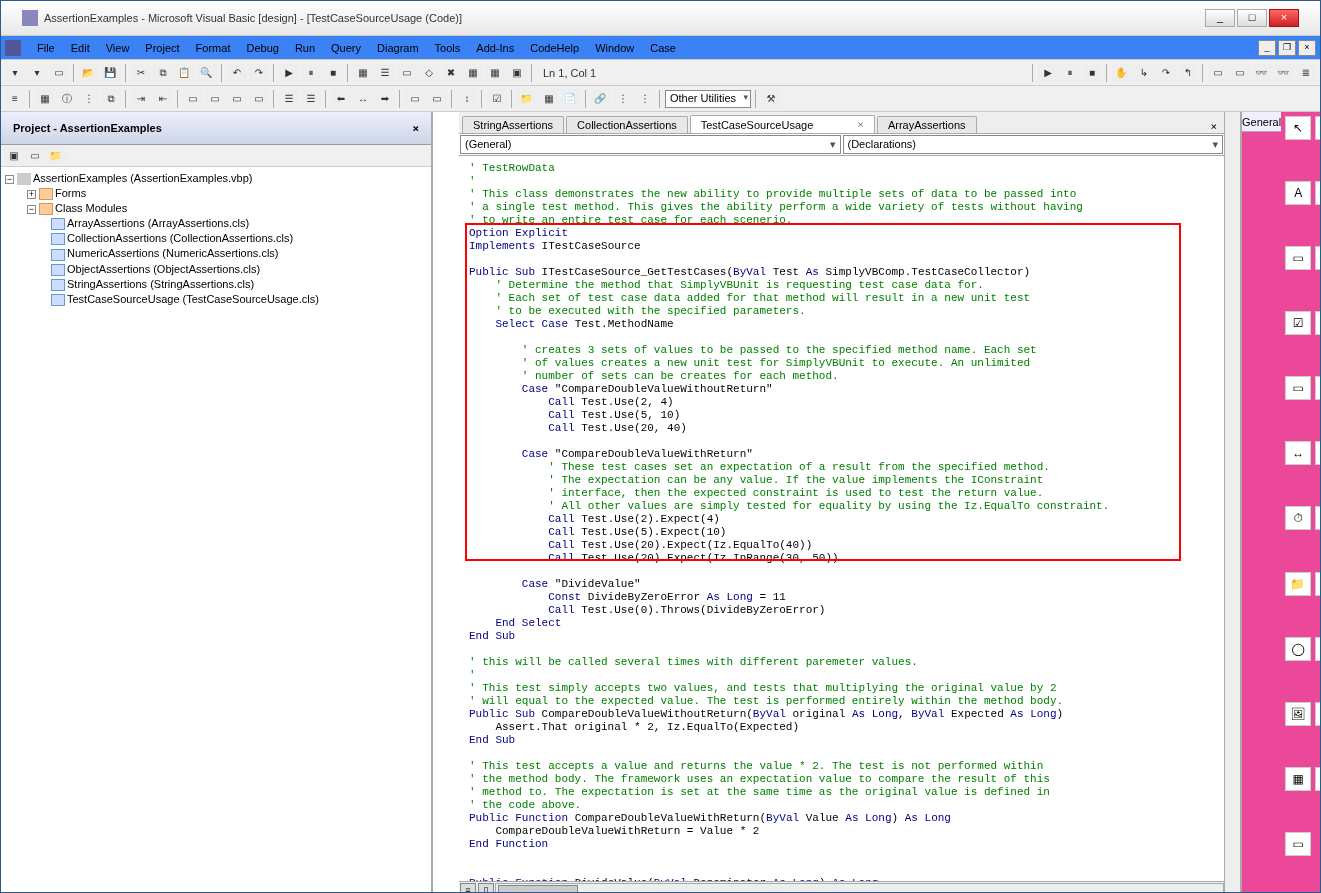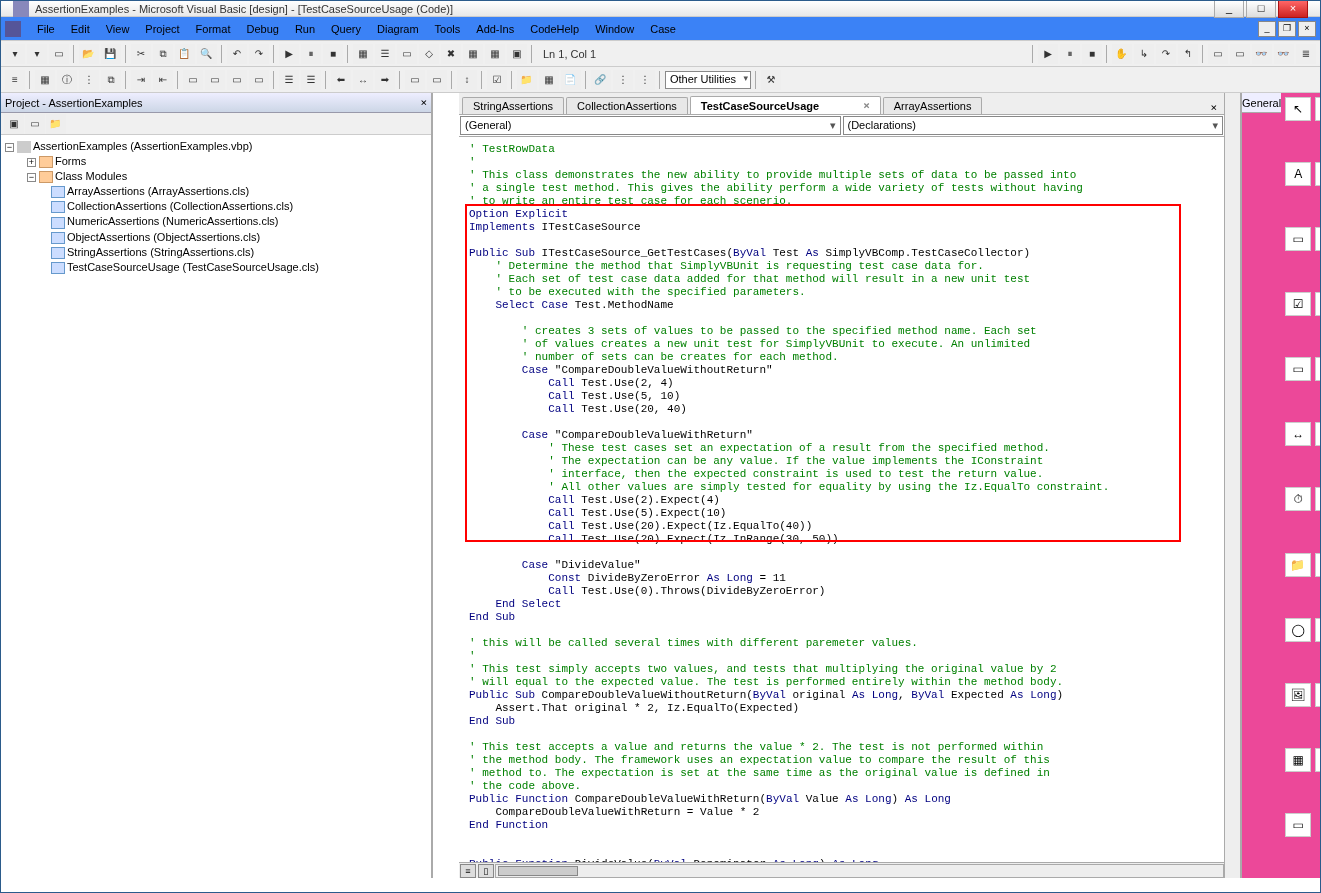--- a/index.html
+++ b/index.html
@@ -1,51 +1,51 @@
 <!DOCTYPE html>
 <html><head>
 <meta charset="utf-8">
 <style>
 * { box-sizing: border-box; margin: 0; padding: 0; }
 body { font-family: Tahoma, sans-serif; font-size: 11px; background: #fff; overflow: hidden; width: 1321px; height: 893px; border: 1px solid #2b5b8b; }
-.titlebar { height: 16px; background: linear-gradient(#fff, #e8e8e8); display: flex; align-items: center; padding: 0 12px; border-bottom: 1px solid #ccc; }
+.titlebar { height: 35px; background: linear-gradient(#fff, #e8e8e8); display: flex; align-items: center; padding: 0 21px; border-bottom: 1px solid #ccc; }
 .titlebar .app-icon { width: 16px; height: 16px; background: #88b; margin-right: 6px; }
 .titlebar .title-text { flex: 1; color: #333; }
 .titlebar .win-btn { width: 30px; height: 18px; border: 1px solid #aaa; background: linear-gradient(#fff,#ddd); margin-left: 2px; text-align: center; line-height: 14px; cursor: pointer; }
 .titlebar .win-btn.close { background: linear-gradient(#f66,#c22); color: #fff; border-color: #a11; }
 .menubar { height: 24px; background: #3b82f6; display: flex; align-items: center; padding: 0 4px; border-bottom: 1px solid #ccc; }
 .menubar .vb-icon { width:16px; height:16px; background:#559; margin-right:8px; }
 .menubar .menu-item { padding: 2px 8px; cursor: pointer; }
 .menubar .mdi-controls { margin-left: auto; display: flex; }
 .menubar .mdi-btn { width: 18px; height: 16px; border: 1px solid #888; background: #eee; margin-left: 2px; text-align: center; line-height: 12px; cursor: pointer; font-size:9px; }
 .toolbar { height: 26px; background: #f0f0f0; display: flex; align-items: center; padding: 0 4px; border-bottom: 1px solid #ccc; gap:2px; }
 .tb-btn { width: 20px; height: 20px; border: 1px solid transparent; background: #eee; cursor: pointer; display:flex; align-items:center; justify-content:center; font-size:10px; color:#333;}
 .tb-sep { width: 2px; height: 18px; border-left: 1px solid #aaa; margin: 0 2px; }
 .tb-text { padding: 0 6px; color: #333; }
 .tb-combo { border:1px solid #888; background:#fff; padding:1px 14px 1px 4px; height:18px; position:relative; }
 .tb-combo::after { content:"▾"; position:absolute; right:2px; top:1px; font-size:9px; color:#555;}
 .main-area { display: flex; height: calc(100% - 28px - 24px - 26px - 26px - 2px); }
 .project-panel { width: 432px; border-right: 2px solid #aaa; display: flex; flex-direction: column; background:#fff; }
-.panel-header { height: 20px; background: linear-gradient(#eef, #ccd6e6); display: flex; align-items: center; padding: 0 4px; border-bottom: 1px solid #99a; font-weight: normal; }
+.panel-header { height: 33px; background: linear-gradient(#eef, #ccd6e6); display: flex; align-items: center; padding: 0 12px; border-bottom: 1px solid #99a; font-weight: bold; }
 .panel-header .close-x { margin-left: auto; cursor: pointer; font-family: monospace; }
 .panel-tb { height: 22px; background: #f0f0f0; border-bottom: 1px solid #ccc; display:flex; align-items:center; padding:0 3px; gap:1px; }
 .tree { flex: 1; overflow: auto; padding: 4px; font-size: 11px; }
 .tree-item { padding: 1px 0; white-space: nowrap; cursor: pointer; }
 .tree-item.root { font-weight: normal; }
 .tree-indent1 { padding-left: 22px; }
 .tree-indent2 { padding-left: 46px; }
 .tree-icon { display:inline-block; width:14px; height:12px; vertical-align:middle; margin-right:2px;}
 .tree-icon.proj { background:#ccc; }
 .tree-icon.folder { background:#fc9; border:1px solid #c96; }
 .tree-icon.cls { background:#cdf; border:1px solid #69c; }
 .tree-pm { display:inline-block; width:9px; height:9px; border:1px solid #888; text-align:center; line-height:7px; font-size:9px; margin-right:3px; vertical-align:middle; background:#fff;}
 .code-panel { flex: 1; display: flex; flex-direction: column; position:relative;margin-left:26px; }
 .code-tabs { height: 22px; background: #eee; display: flex; align-items: flex-end; border-bottom: 1px solid #aaa; padding:0 3px;}
 .code-tab { padding: 2px 10px; border: 1px solid #aaa; border-bottom: none; background: #e8e8e8; margin-right: 2px; cursor: pointer; border-radius: 2px 2px 0 0; display:flex; align-items:center; gap:6px;}
-.code-tab.active { background: #fff; font-weight: bold; gap: 44px; }
+.code-tab.active { background: #fff; font-weight: normal; gap: 44px; }
 .code-tab .tab-x { color:#888; font-family:monospace; cursor:pointer;}
 .code-tabs .close-all { margin-left:auto; padding:0 4px; font-family:monospace; cursor:pointer;}
 .code-dropdowns { height: 22px; display: flex; border-bottom: 1px solid #aaa; }
 .code-dd { flex: 1; border: 1px solid #888; margin: 1px; background: #fff; padding: 2px 4px; position: relative; cursor:pointer;}
 .code-dd::after { content: "▾"; position: absolute; right: 4px; top: 2px; color:#555; }
 .code-editor { flex: 1; overflow: auto; background: #fff; position: relative; }
 .code-editor pre { font-family: 'Courier New', monospace; font-size: 11px; line-height: 13px; padding: 6px 10px; white-space: pre; }
 .c-comment { color: #008000; }
 .c-keyword { color: #000080; }
 .c-text { color: #000; }

